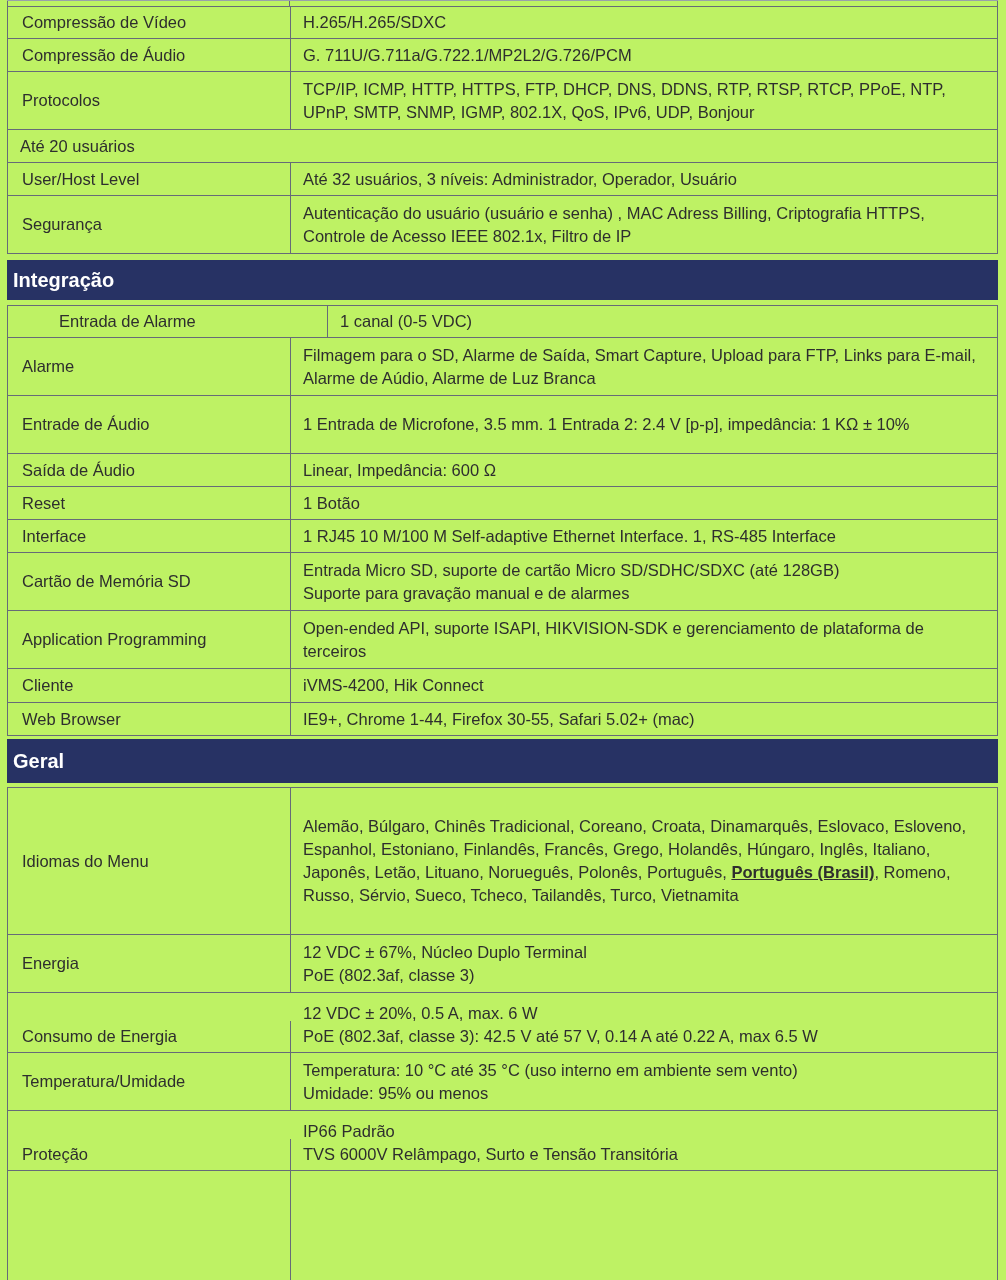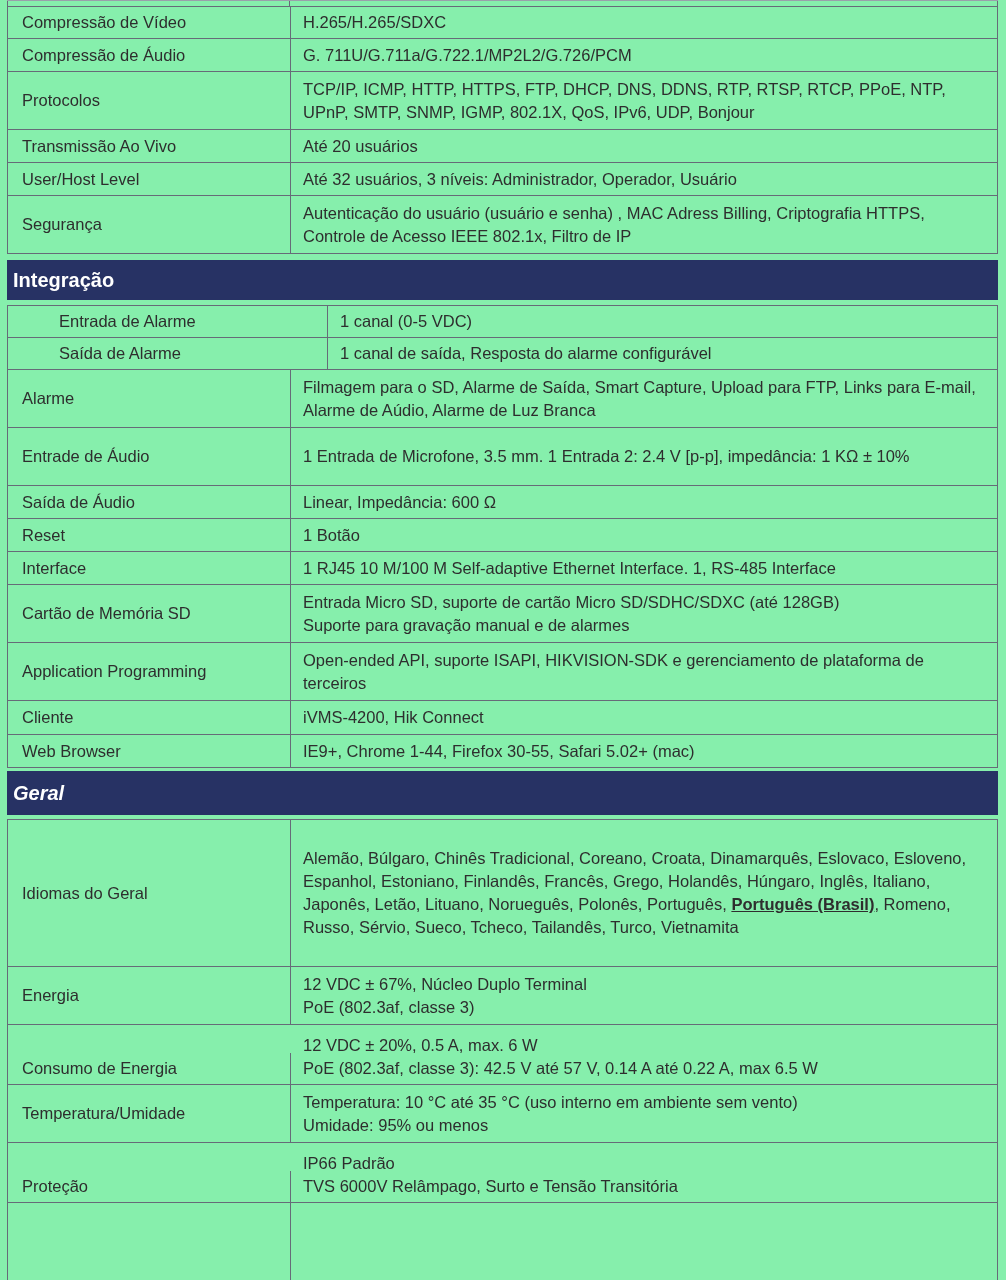--- a/index.html
+++ b/index.html
@@ -3,21 +3,21 @@
 <meta charset="utf-8">
 <style>
   :root{
     --navy:#273264;
     --bc:#666b78;
     --txt:#2e2e2e;
   }
   *{box-sizing:border-box;margin:0;padding:0;}
   html,body{background:#ffffff;}
   body{font-family:"Liberation Sans",sans-serif;color:var(--txt);}
-  .page{width:1006px;height:1280px;background:#86efac;padding:0 8px 0 7px;overflow:hidden;position:relative;}
+  .page{width:1006px;height:1280px;background:#bef264;padding:0 8px 0 7px;overflow:hidden;position:relative;}
   .spec-table{width:100%;}
   
   .remnant{height:6px;border-top:1px solid #9aa0ab;display:flex;}
   .remnant .rl{width:283px;border-left:1.4px solid var(--bc);border-right:1.4px solid var(--bc);}
   .remnant .rv{flex:1;border-right:1.4px solid var(--bc);}
   
   .row{display:flex;border-left:1.4px solid var(--bc);border-right:1.4px solid var(--bc);border-bottom:1.4px solid var(--bc);}
   .row.first{border-top:1.4px solid var(--bc);}
   .cell{display:flex;align-items:center;font-size:16.5px;line-height:23px;}
   .cell.l{width:283px;flex:0 0 283px;border-right:1.4px solid var(--bc);padding:4px 10px 4px 14px;}
@@ -28,21 +28,21 @@
   .r33{min-height:33px;}
   .r32{min-height:32px;padding-left:37px;}
   .r34{min-height:34px;}
   .r35{min-height:35px;flex-direction:column;}
   .r58{min-height:58px;}
   .r60{min-height:60px;align-items:flex-end;}
   .r148{min-height:148px;}
   
   .section-header{background:var(--navy);color:#ffffff;font-size:20px;font-weight:bold;display:flex;align-items:center;padding-left:6px;}
   .sh-integracao{height:40px;margin:6px 0 5px 0;}
-  .sh-geral{height:44px;margin:3px 0 4px 0;font-style:italic;}
+  .sh-geral{height:44px;margin:3px 0 4px 0;}
   
   .bottom-bar{height:7px;background:var(--navy);margin-top:3px;}
 </style>
 </head>
 <body>
 
 <div class="page">
   <div class="spec-table">
 
     <div class="remnant">
@@ -68,23 +68,20 @@
     </div>
     <div class="row r58">
       <div class="cell l">
           <span class="t">Protocolos</span>
         </div>
       <div class="cell v">
           <span class="t">TCP/IP, ICMP, HTTP, HTTPS, FTP, DHCP, DNS, DDNS, RTP, RTSP, RTCP, PPoE, NTP, UPnP, SMTP, SNMP, IGMP, 802.1X, QoS, IPv6, UDP, Bonjour</span>
         </div>
     </div>
     <div class="row r33">
-      <div class="cell l">
-          <span class="t">Transmissão Ao Vivo</span>
-        </div>
       <div class="cell v">
           <span class="t">Até 20 usuários</span>
         </div>
     </div>
     <div class="row r33">
       <div class="cell l">
           <span class="t">User/Host Level</span>
         </div>
       <div class="cell v">
           <span class="t">Até 32 usuários, 3 níveis: Administrador, Operador, Usuário</span>
@@ -104,28 +101,20 @@
     </div>
 
     <div class="row first r32">
       <div class="cell l">
           <span class="t">Entrada de Alarme</span>
         </div>
       <div class="cell v">
           <span class="t">1 canal (0-5 VDC)</span>
         </div>
     </div>
-    <div class="row r32">
-      <div class="cell l">
-          <span class="t">Saída de Alarme</span>
-        </div>
-      <div class="cell v">
-          <span class="t">1 canal de saída, Resposta do alarme configurável</span>
-        </div>
-    </div>
     <div class="row r58">
       <div class="cell l">
           <span class="t">Alarme</span>
         </div>
       <div class="cell v">
           <span class="t">Filmagem para o SD, Alarme de Saída, Smart Capture, Upload para FTP, Links para E-mail, Alarme de Aúdio, Alarme de Luz Branca</span>
         </div>
     </div>
     <div class="row r58">
       <div class="cell l">
@@ -192,21 +181,21 @@
           <span class="t">IE9+, Chrome 1-44, Firefox 30-55, Safari 5.02+ (mac)</span>
         </div>
     </div>
 
     <div class="section-header sh-geral">
       <span>Geral</span>
     </div>
 
     <div class="row first r148">
       <div class="cell l">
-          <span class="t">Idiomas do Geral</span>
+          <span class="t">Idiomas do Menu</span>
         </div>
       <div class="cell v">
         <span class="t"><span>Alemão, Búlgaro, Chinês Tradicional, Coreano, Croata, Dinamarquês, Eslovaco, Esloveno, Espanhol, Estoniano, Finlandês, Francês, Grego, Holandês, Húngaro, Inglês, Italiano, Japonês, Letão, Lituano, Norueguês, Polonês, Português, </span><b>Português (Brasil)</b><span>, Romeno, Russo, Sérvio, Sueco, Tcheco, Tailandês, Turco, Vietnamita</span></span>
       </div>
     </div>
     <div class="row r58">
       <div class="cell l">
           <span class="t">Energia</span>
         </div>
       <div class="cell v">

